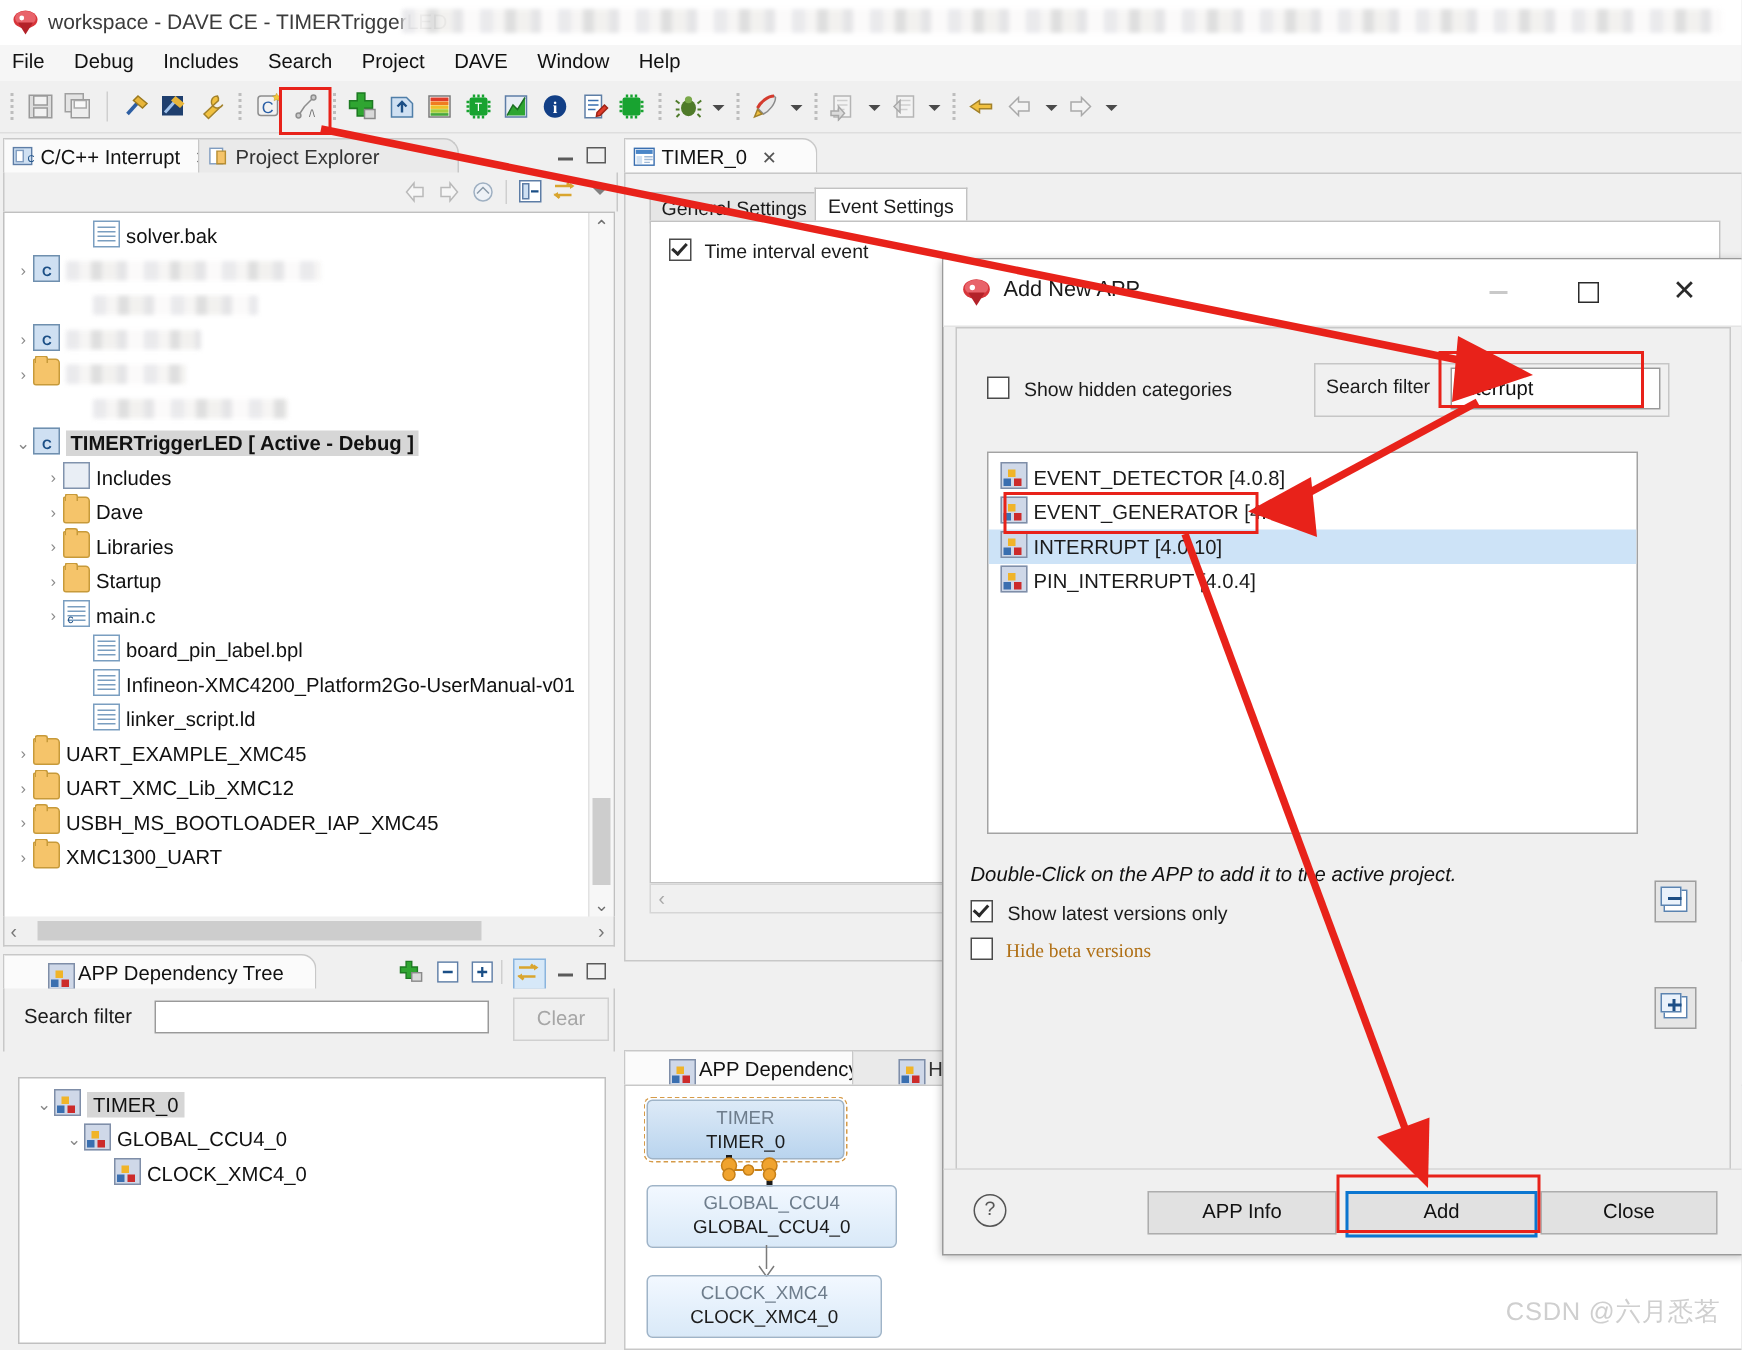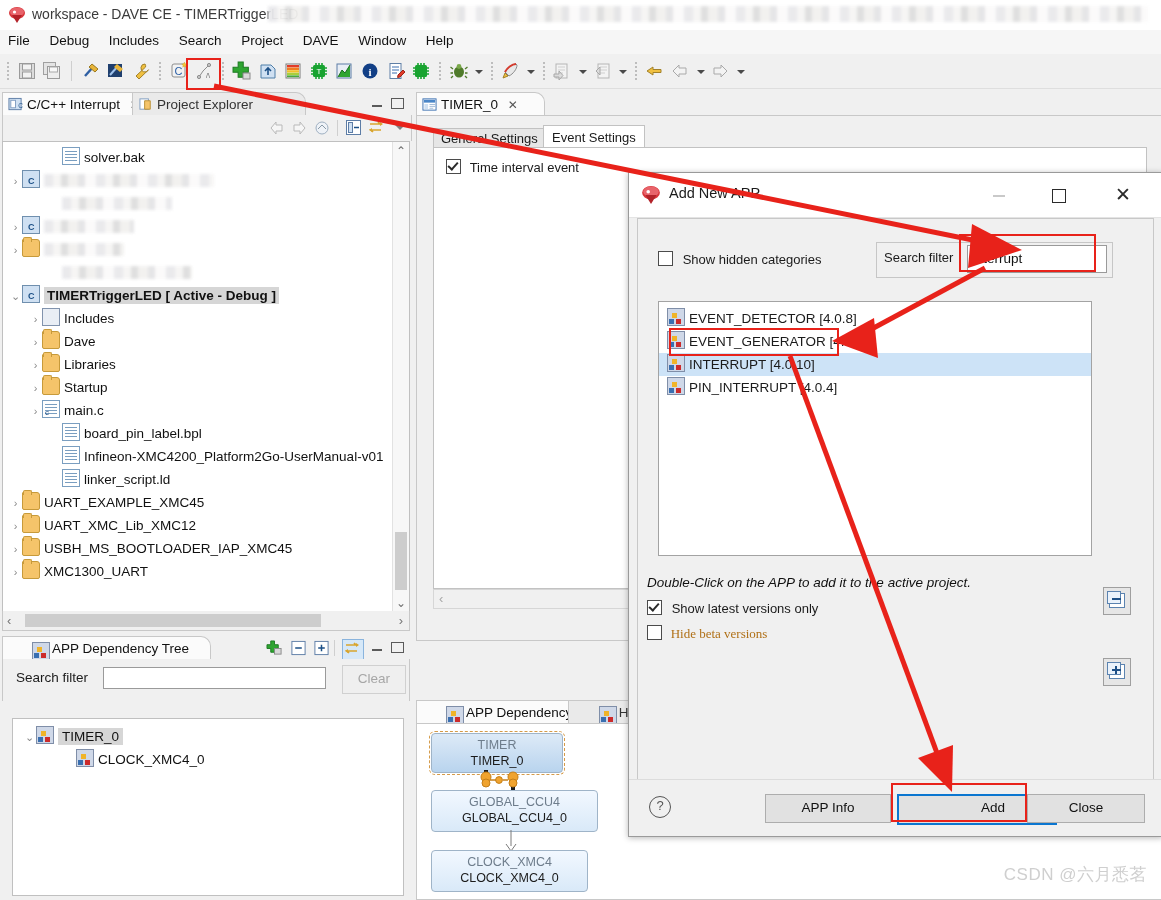--- a/index.html
+++ b/index.html
@@ -432,20 +432,21 @@
 
   <div class="abs" style="left:0;top:23px;width:406px;height:42px;background:#f0f0f0;border-left:1px solid #c8c8c8;border-right:1px solid #c8c8c8;">
     <div class="abs" style="left:13px;top:11px;font-size:13.5px;">Search filter</div>
     <input class="abs txtin" style="left: 100px; top: 8px; width: 223px; box-sizing: border-box;" value="">
     <div class="abs btn disabled" style="left:339px;top:6px;width:62px;">Clear</div>
   </div>
 
   <div class="abs treebox" style="left:10px;top:82px;width:390px;height:176px;">
     <div class="abs" id="dep-tree-rows" style="left:6px;top:6px;right:4px;">
         <div class="trow"><span style="display:inline-block;width:4px"></span><span class="tw">⌄</span><span class="tico ic-app"></span><span style="background:#d6d6d6;padding:1px 4px;">TIMER_0</span></div>
+        <div class="trow"><span style="display:inline-block;width:24px"></span><span class="tw">⌄</span><span class="tico ic-app"></span><span style="">GLOBAL_CCU4_0</span></div>
         <div class="trow"><span style="display:inline-block;width:44px"></span><span class="tw"></span><span class="tico ic-app"></span><span style="">CLOCK_XMC4_0</span></div>
       </div>
   </div>
 </div>
 
 <div class="abs" style="left:416px;top:92px;width:744px;height:570px;">
   <div class="abs tabstrip" style="left:0;top:0;width:744px;">
     <div class="ptab" style="left:0;width:95px;background:#fbfbfb;">
       <svg class="abs" style="left:5px;top:4px;width:15px;height:15px;" viewBox="0 0 16 16">
         <rect x="1" y="2" width="14" height="12" fill="#fff" stroke="#3a6fb0"></rect>
@@ -575,21 +576,21 @@
       <span class="cb"></span>
       <span style="margin-left:5px;color:#b07016;font-family:Liberation Serif, serif;">Hide beta versions</span>
     </div>
 
   </div>
 
   <div class="abs" style="left:0;bottom:0;width:533px;height:56px;border-top:1px solid #dcdcdc;">
     <div class="abs help-q" style="left:20px;top:16px;">?</div>
 
     <div class="abs btn" style="left:136px;top:14px;width:124px;">APP Info</div>
-    <div class="abs btn focus" style="left:268px;top:14px;width:124px;padding-left:32px;">Add</div>
+    <div class="abs btn focus" style="left:268px;top:14px;width:124px;">Add</div>
     <div class="abs btn" style="left:398px;top:14px;width:116px;">Close</div>
   </div>
 </div>
 
 <div class="redbox" style="left:186px;top:58px;width:31px;height:28px;"></div>
 <div class="redbox" style="left:959px;top:234px;width:133px;height:34px;"></div>
 <div class="redbox" style="left:669px;top:328px;width:166px;height:24px;"></div>
 <div class="redbox" style="left:891px;top:783px;width:132px;height:35px;"></div>
 
 <svg class="abs" style="left:0;top:0;width:1161px;height:900px;pointer-events:none;" viewBox="0 0 1161 900">

